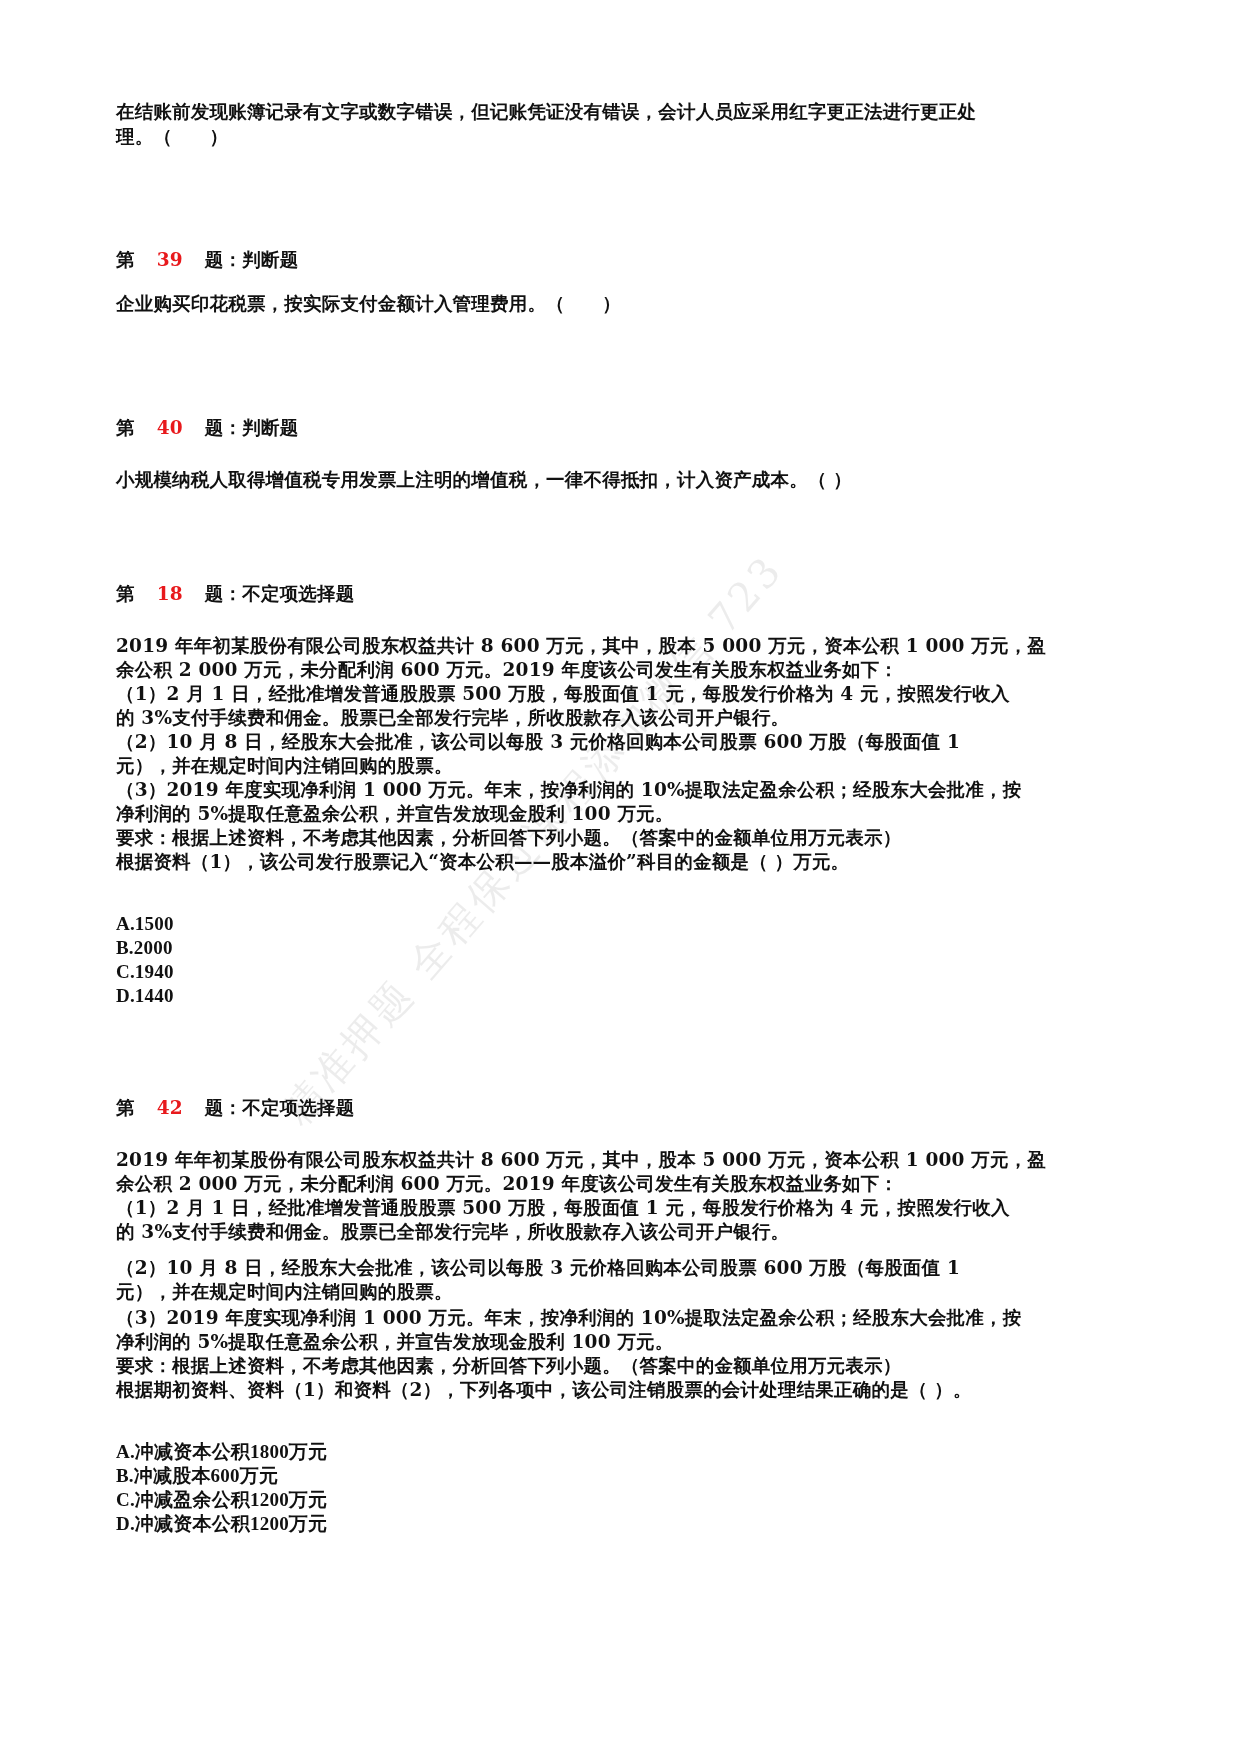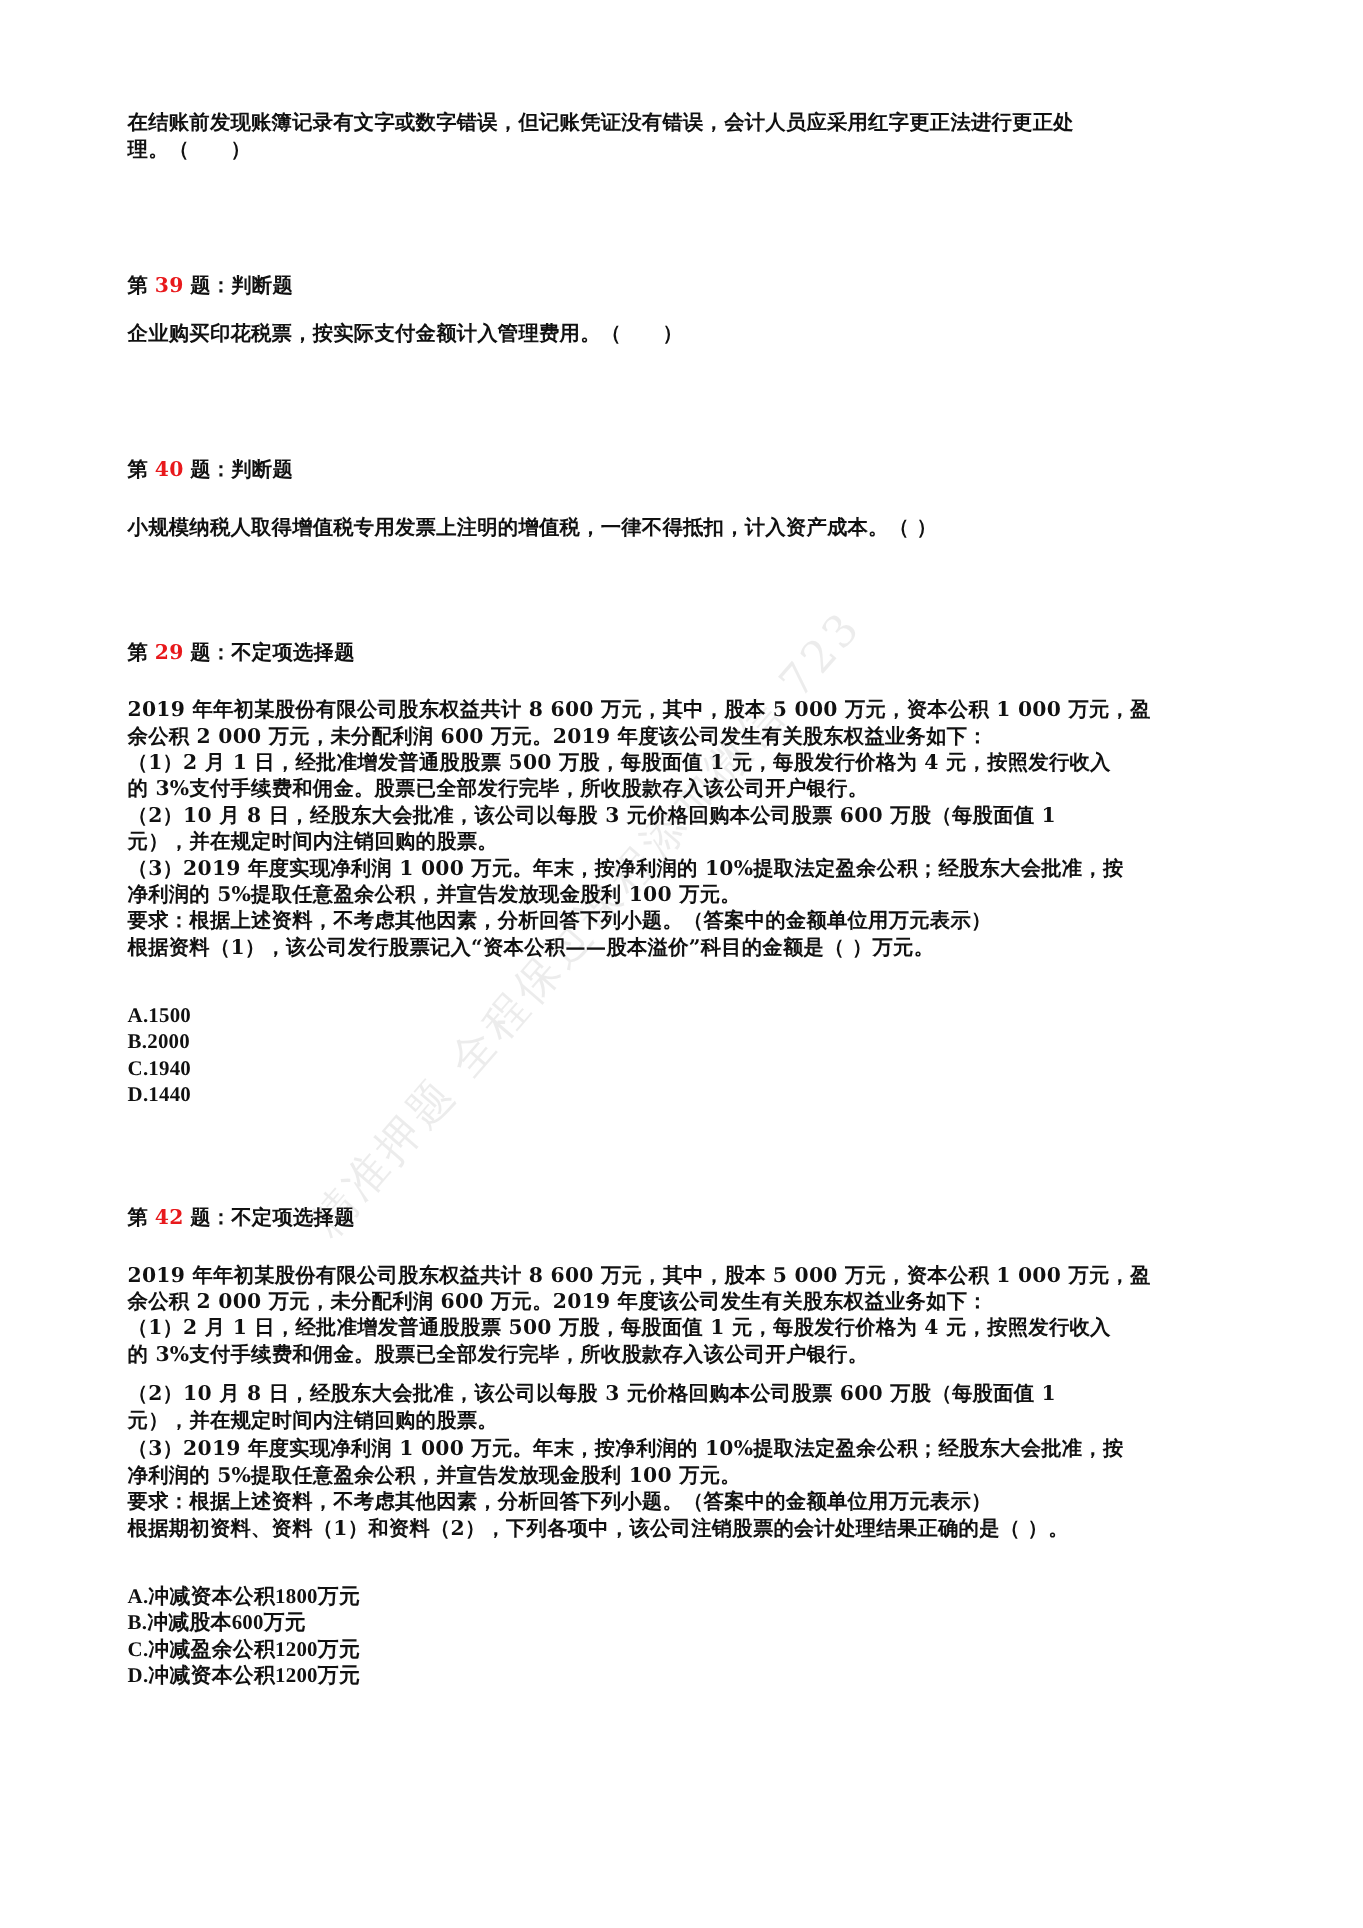--- a/index.html
+++ b/index.html
@@ -6,21 +6,21 @@
     body {
       width: 1239px; height: 1753px; position: relative; overflow: hidden;
       font-family: "DejaVu Serif", "Liberation Serif", serif;
       color: #111111;
     }
     .page { position: absolute; left: 116px; top: 0; width: 1020px; }
     .line {
       position: absolute; left: 0; white-space: nowrap;
       font-size: 18.5px; line-height: 24px; letter-spacing: 0.2px; font-weight: bold;
     }
-    .qnum { color: #e8191c; margin: 0 6px; }
+    .qnum { color: #e8191c; margin: 0 22px; }
     .opt { font-family: "Liberation Serif", "DejaVu Serif", serif; font-size: 19px; text-align: right; }
     .watermark {
       position: absolute; left: 270px; top: 1100px;
       transform-origin: left top; transform: rotate(-49deg);
       font-size: 40px; color: #000; opacity: 0.07; white-space: nowrap;
       letter-spacing: 4px; pointer-events: none;
       font-family: "DejaVu Serif", serif;
     }
   </style>
 </head>
@@ -44,21 +44,21 @@
 
   <div>
     <div class="line" style="top:416px">
       <span>第</span><span class="qnum">40</span><span>题：判断题</span>
     </div>
     <div class="line" style="top:468px">小规模纳税人取得增值税专用发票上注明的增值税，一律不得抵扣，计入资产成本。（ ）</div>
   </div>
 
   <div>
     <div class="line" style="top:582px">
-      <span>第</span><span class="qnum">29</span><span>题：不定项选择题</span>
+      <span>第</span><span class="qnum">18</span><span>题：不定项选择题</span>
     </div>
     <div class="line" style="top:634px">2019 年年初某股份有限公司股东权益共计  8 600 万元，其中，股本  5 000 万元，资本公积  1 000 万元，盈</div>
     <div class="line" style="top:658px">余公积  2 000 万元，未分配利润  600 万元。2019 年度该公司发生有关股东权益业务如下：</div>
     <div class="line" style="top:682px">（1）2 月  1 日，经批准增发普通股股票  500 万股，每股面值  1 元，每股发行价格为  4 元，按照发行收入</div>
     <div class="line" style="top:706px">的  3%支付手续费和佣金。股票已全部发行完毕，所收股款存入该公司开户银行。</div>
     <div class="line" style="top:730px">（2）10 月  8 日，经股东大会批准，该公司以每股  3 元价格回购本公司股票  600 万股（每股面值  1</div>
     <div class="line" style="top:754px">元），并在规定时间内注销回购的股票。</div>
     <div class="line" style="top:778px">（3）2019 年度实现净利润  1 000 万元。年末，按净利润的  10%提取法定盈余公积；经股东大会批准，按</div>
     <div class="line" style="top:802px">净利润的  5%提取任意盈余公积，并宣告发放现金股利  100 万元。</div>
     <div class="line" style="top:826px">要求：根据上述资料，不考虑其他因素，分析回答下列小题。（答案中的金额单位用万元表示）</div>

